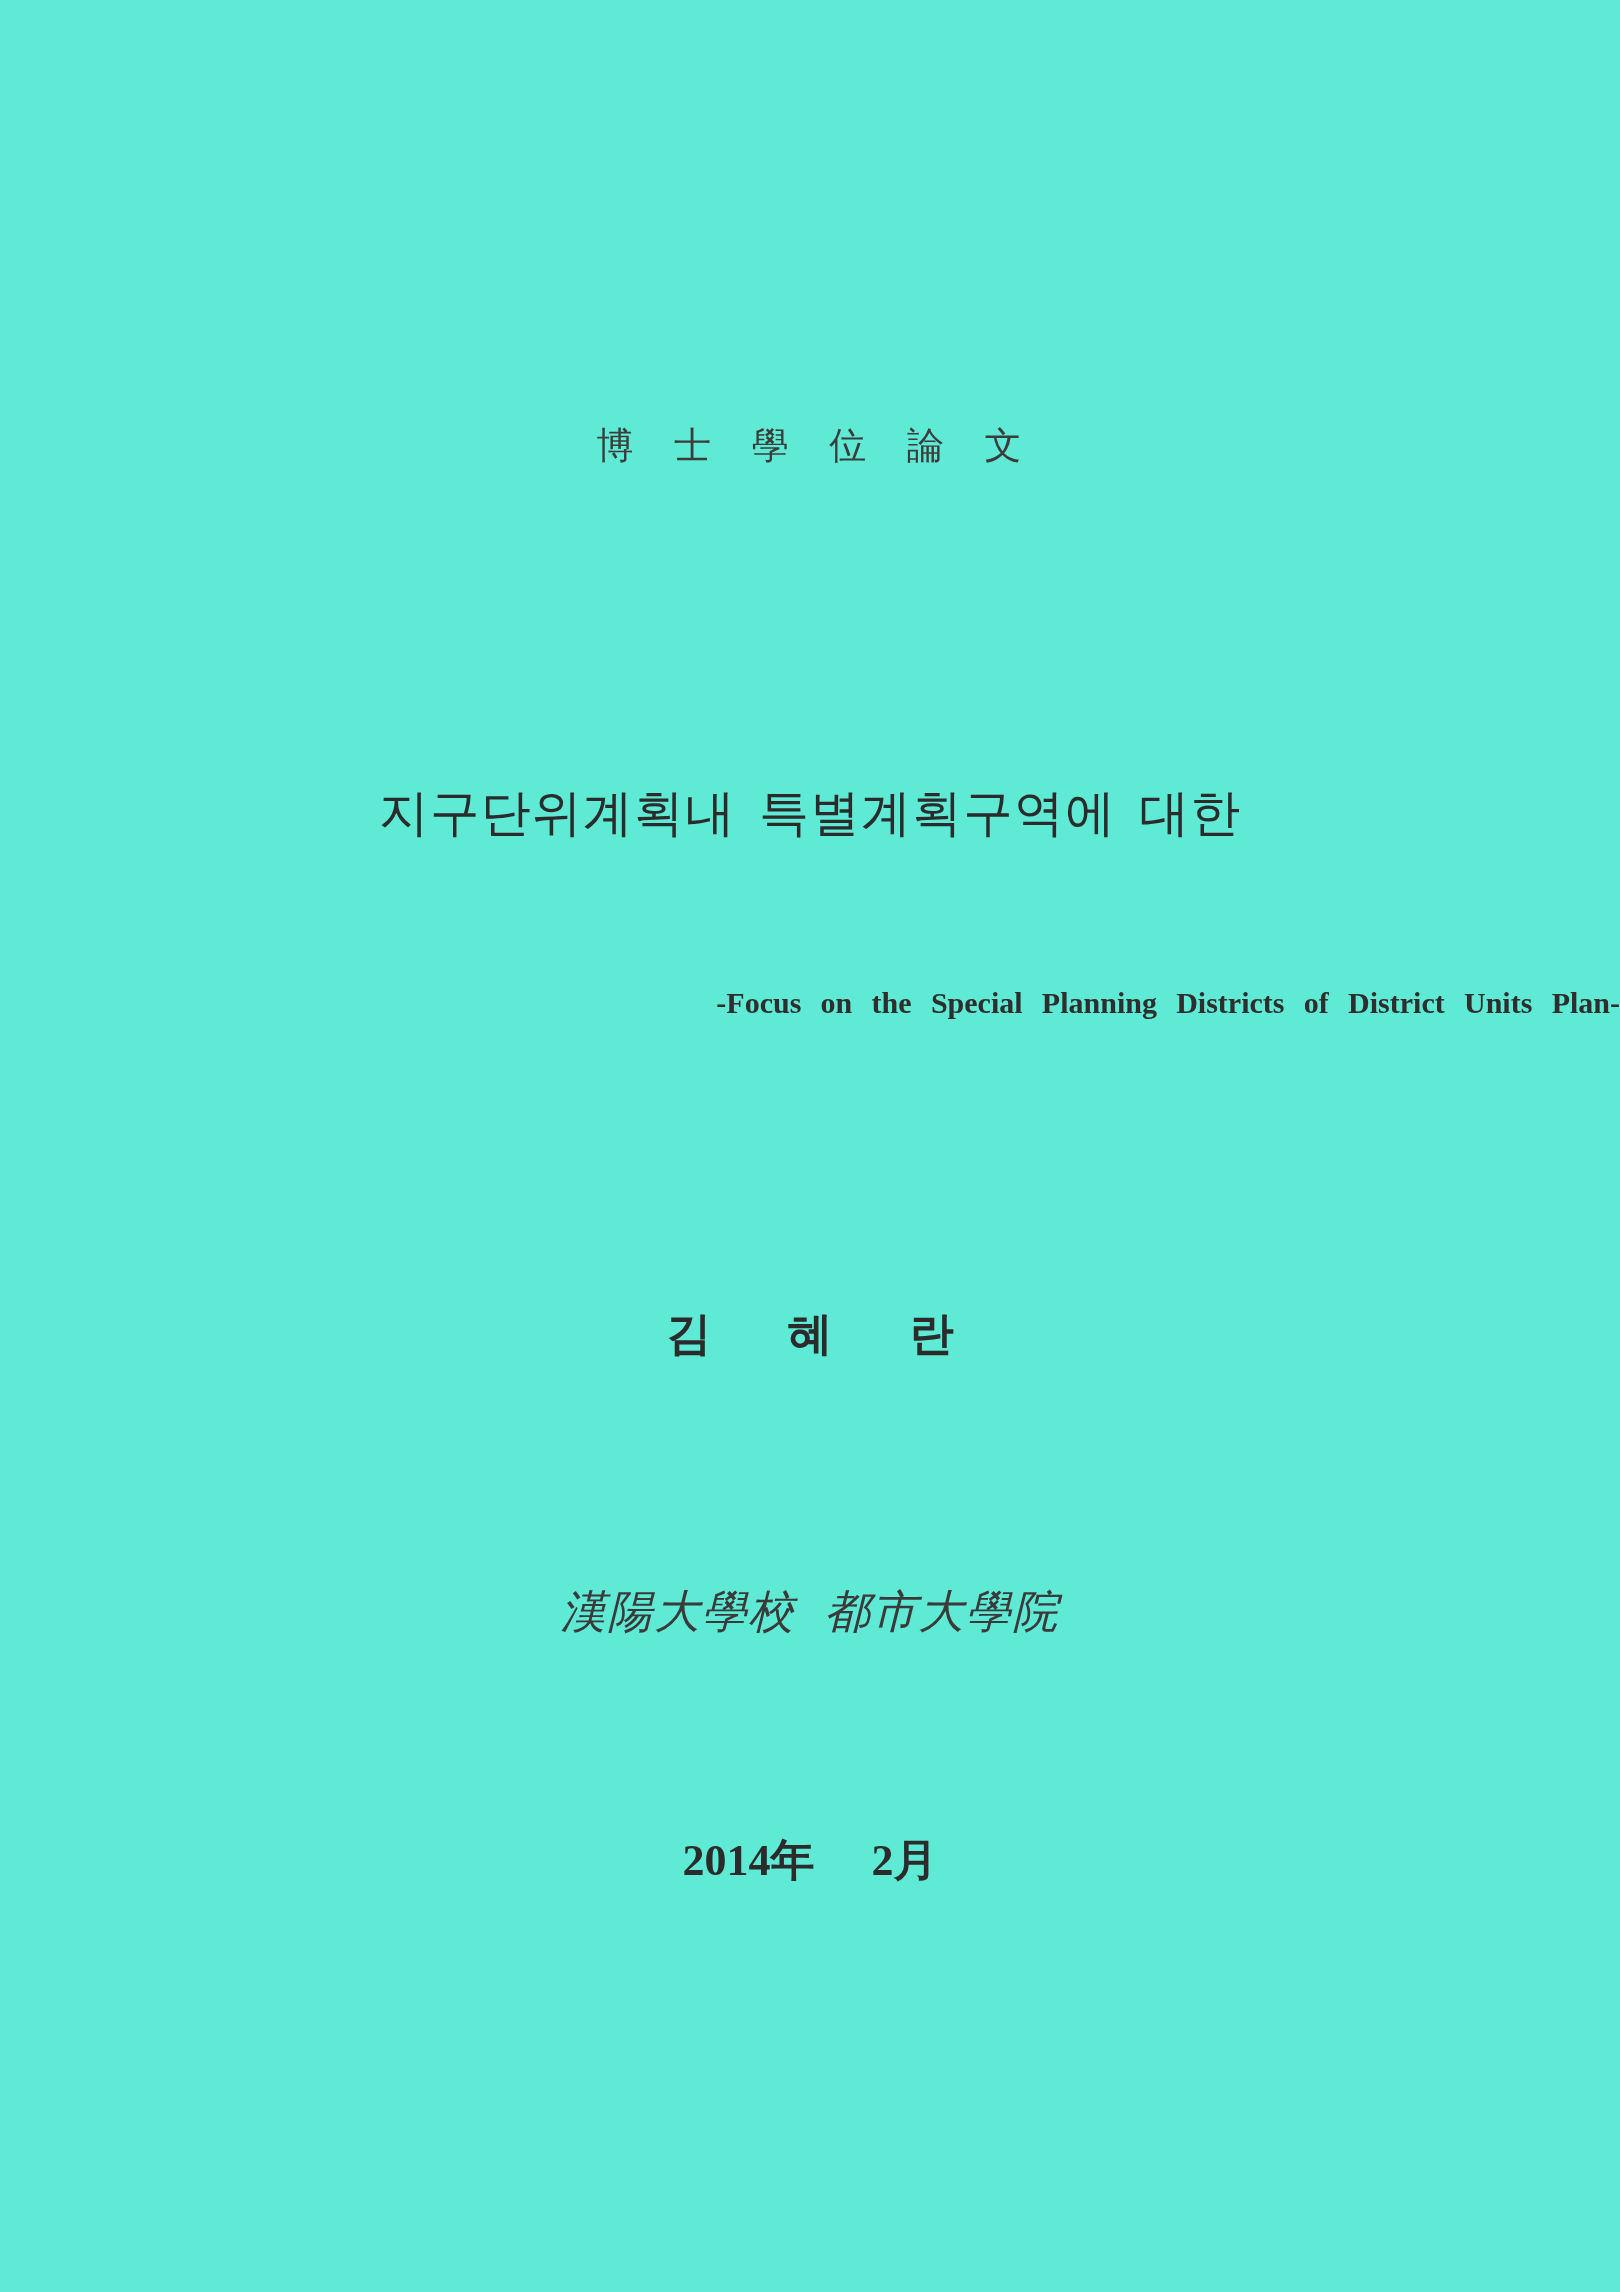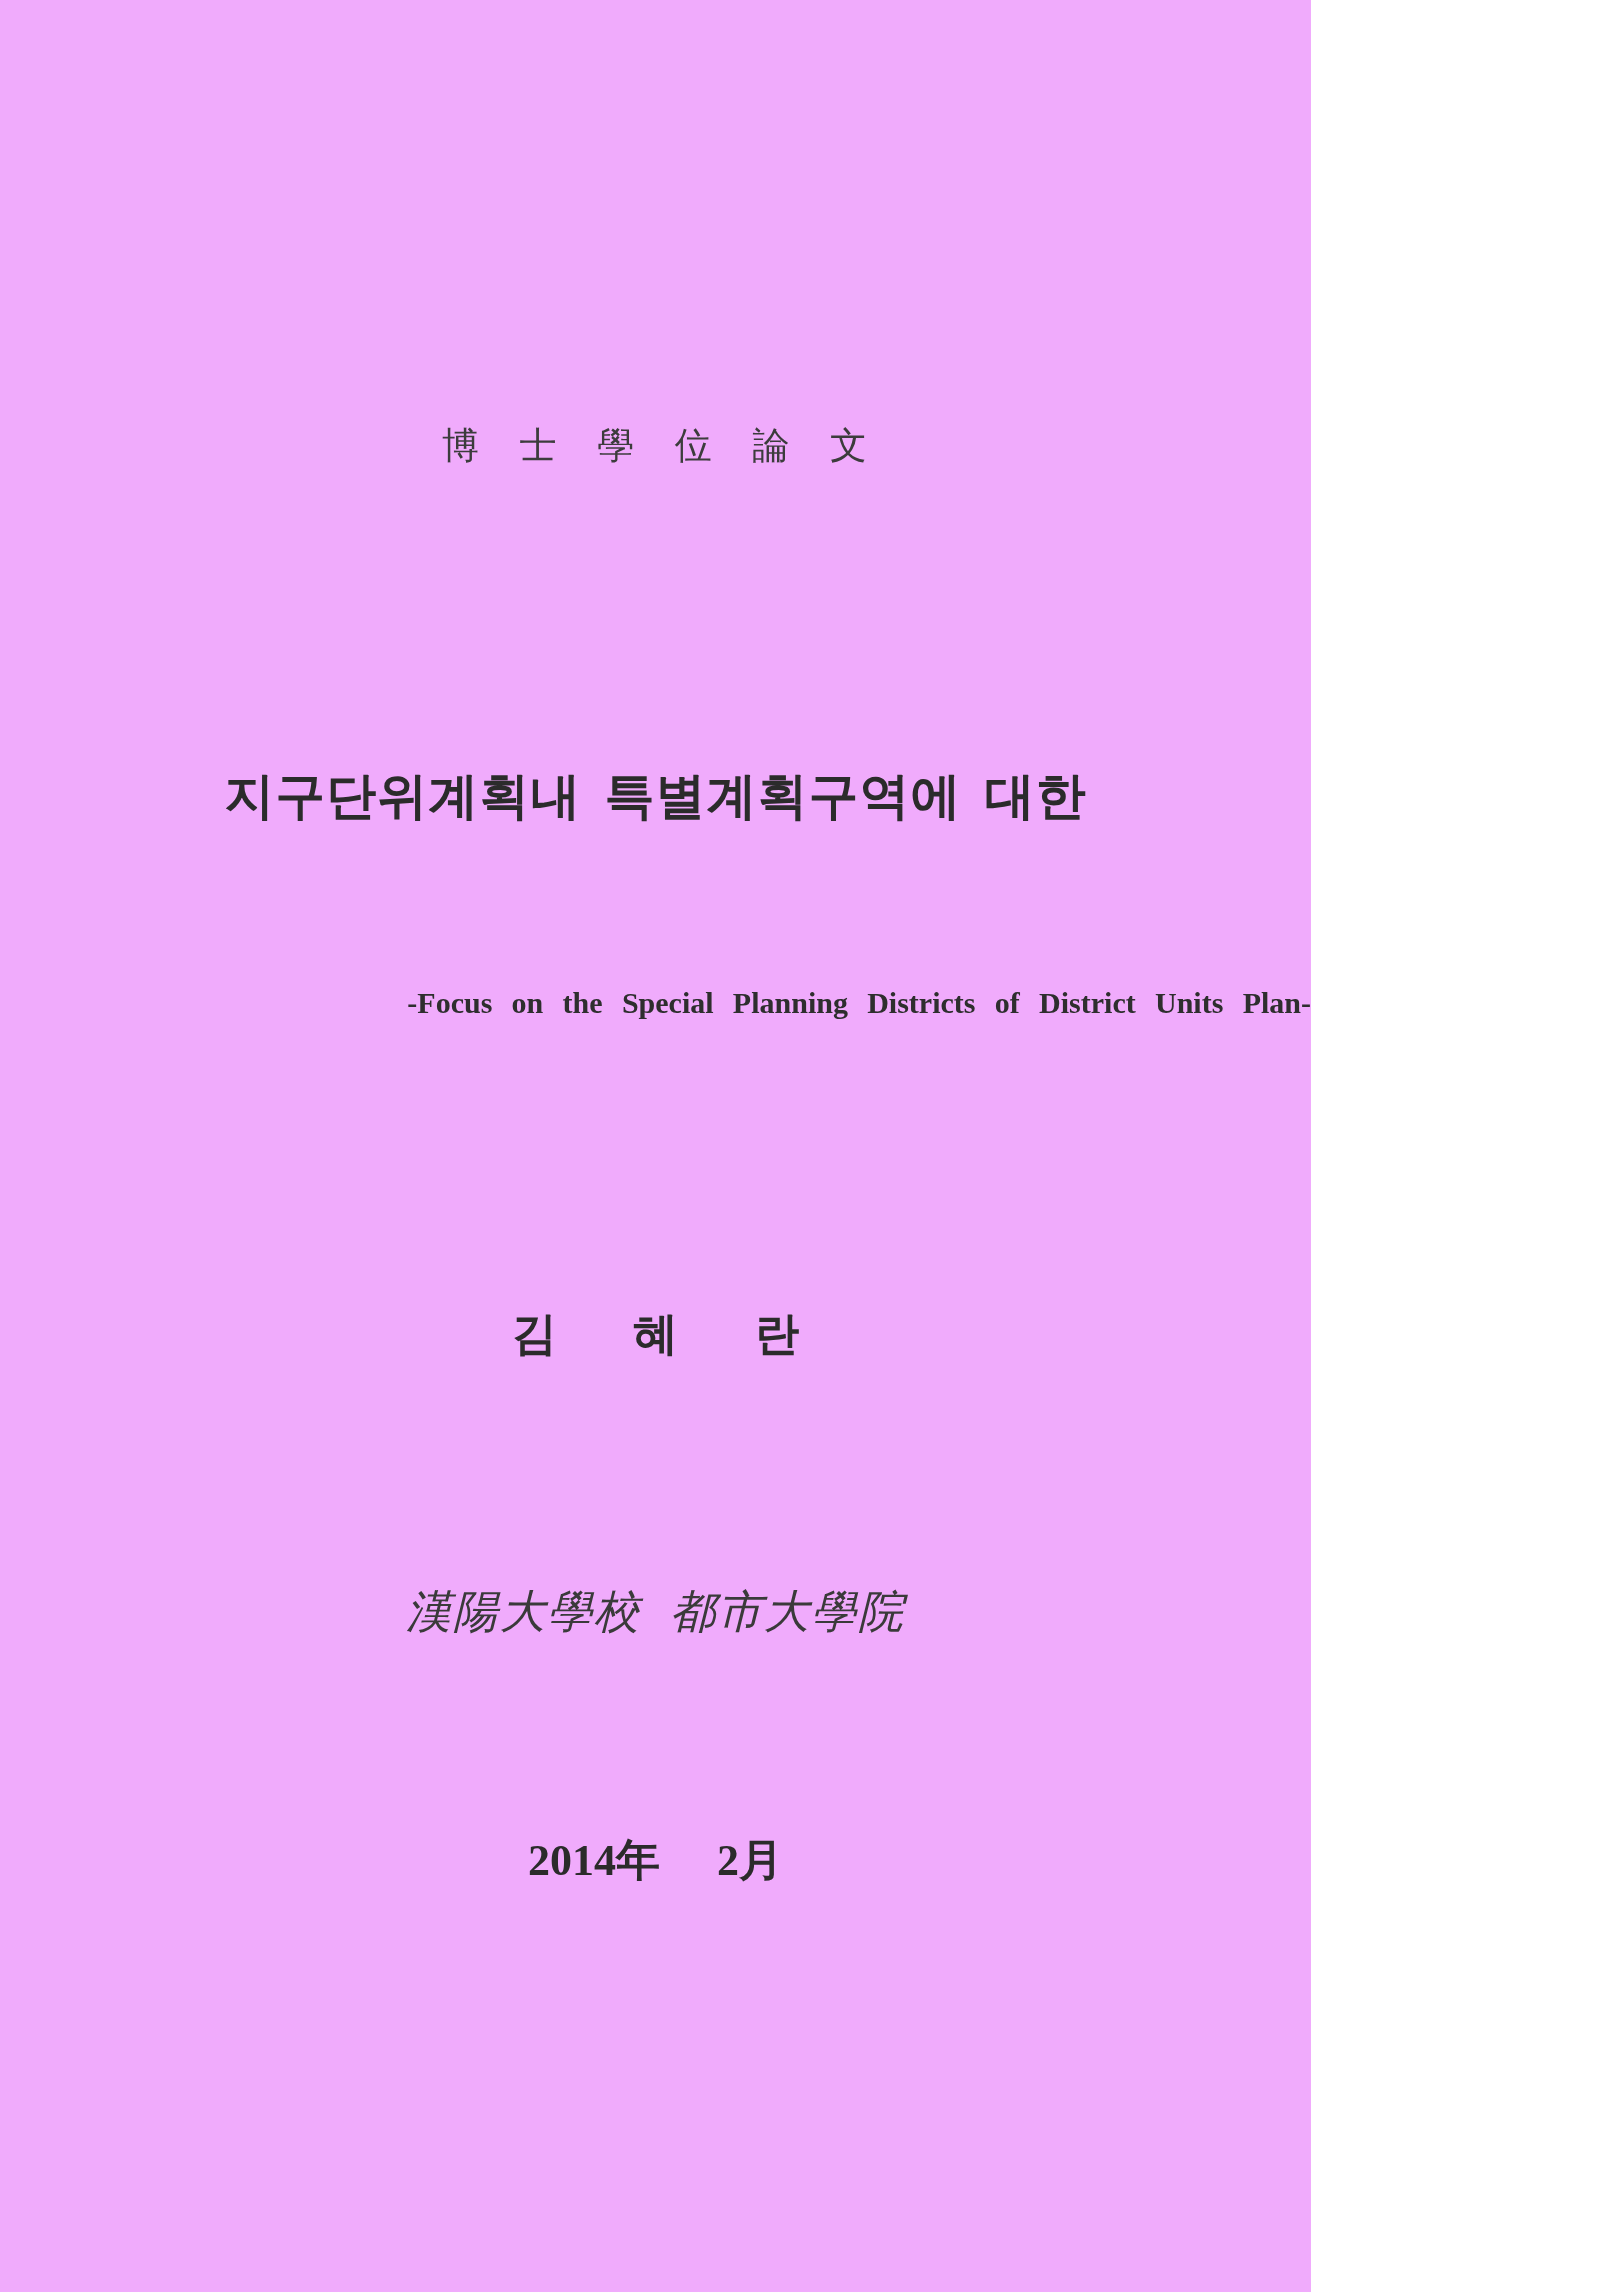--- a/index.html
+++ b/index.html
@@ -4,45 +4,45 @@
 <style>
   * { margin: 0; padding: 0; box-sizing: border-box; }
   html, body {
     width: 1620px;
     height: 2293px;
     background: #ffffff;
     font-family: "Liberation Serif", "DejaVu Serif", serif;
   }
   .page {
     position: relative;
-    width: 1311px;
+    width: 1620px;
     height: 2293px;
-    background: #f0abfc;
+    background: #5eead4;
     overflow: hidden;
   }
   .centered {
     position: absolute;
     left: 0;
     width: 100%;
     text-align: center;
     white-space: nowrap;
   }
   .thesis-type {
     top: 421px;
     font-size: 37px;
     color: #3c3c3c;
     word-spacing: 27.4px;
     letter-spacing: 2px;
     font-weight: 500;
   }
   .korean-title {
-    top: 763px;
+    top: 780px;
     font-size: 50px;
     line-height: 67px;
-    font-weight: bold;
+    font-weight: normal;
     color: #2b2b2b;
     word-spacing: 9.8px;
     letter-spacing: 1px;
   }
   .english-title {
     top: 933px;
     font-size: 36px;
     font-weight: bold;
     color: #2e2e2e;
     word-spacing: 13.7px;

